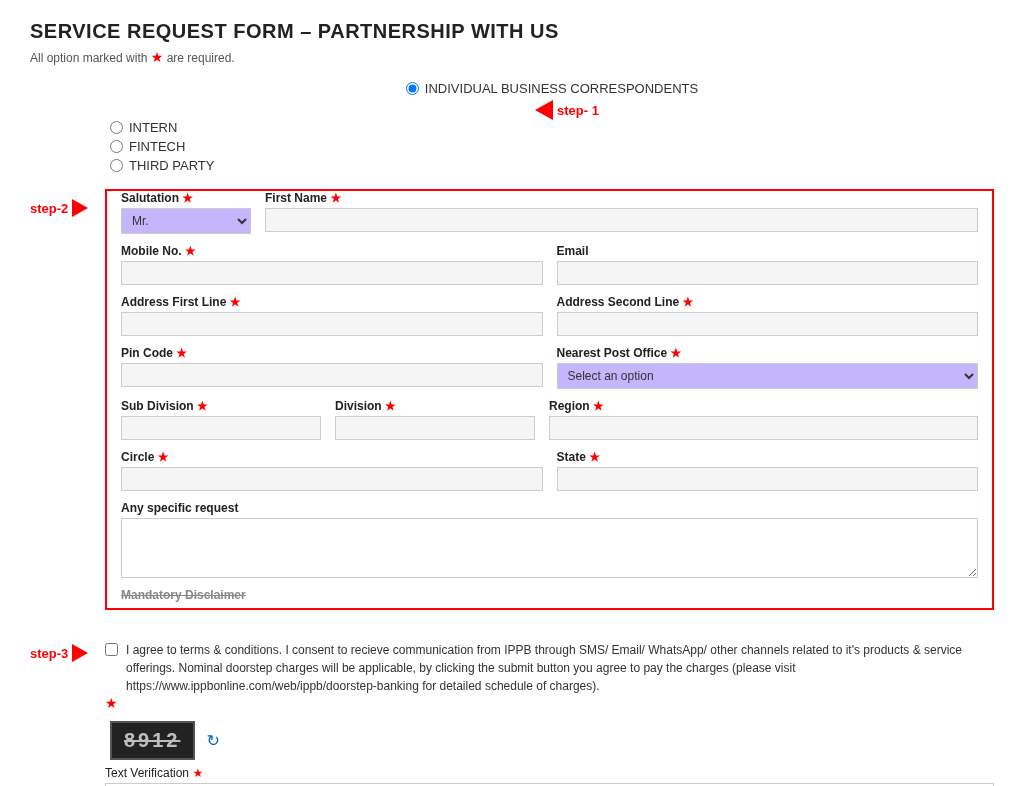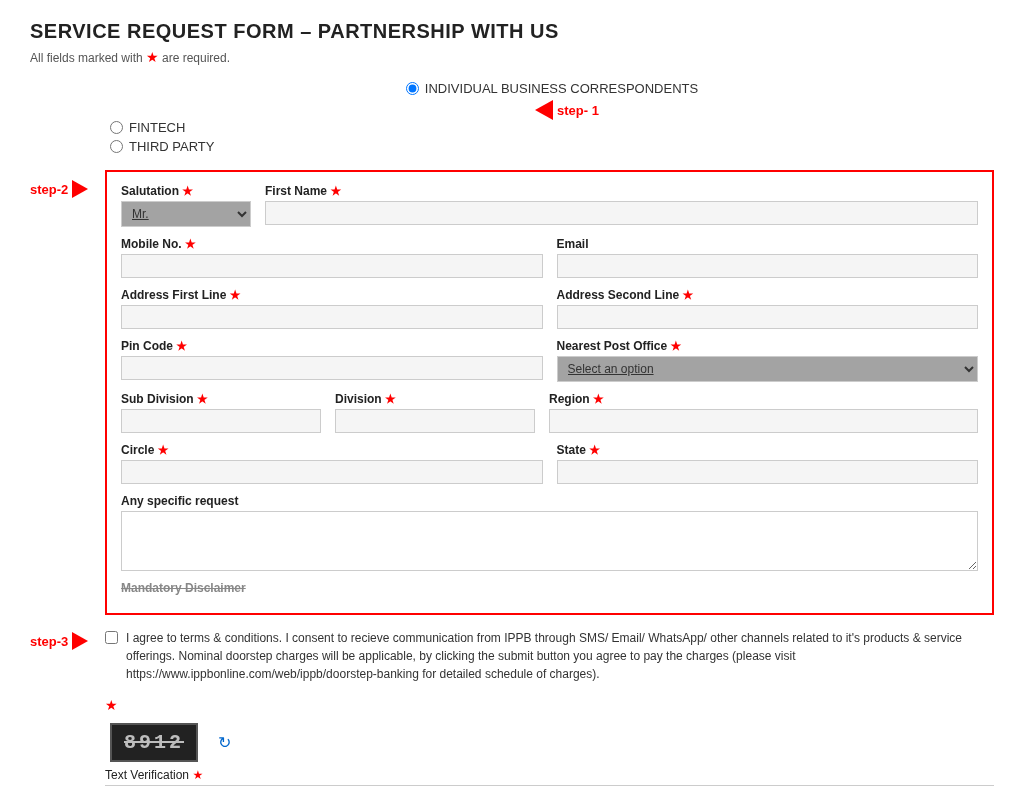--- a/index.html
+++ b/index.html
@@ -43,22 +43,22 @@
       width: 0;
       height: 0;
       border-top: 10px solid transparent;
       border-bottom: 10px solid transparent;
       border-right: 18px solid red;
       margin-right: 4px;
       vertical-align: middle;
     }
     .form-section {
       border: 2px solid red;
-      padding: 12px 14px;
-      margin-bottom: 14px;
+      padding: 0 14px;
+      margin-bottom: 31px;
       position: relative;
     }
     .form-row {
       display: flex;
       gap: 14px;
       margin-bottom: 10px;
     }
     .form-group {
       display: flex;
       flex-direction: column;
@@ -77,22 +77,21 @@
     .form-group select,
     .form-group textarea {
       border: 1px solid #ccc;
       padding: 4px 6px;
       font-size: 12px;
       background: #f5f5f5;
       color: #333;
       width: 100%;
     }
     .form-group select {
-      background: #a3a3a3;
-      text-decoration: underline;
+      background: #c4b5fd;
     }
     .form-group textarea {
       resize: vertical;
       height: 60px;
       background: #fff;
     }
     .salutation-group {
       flex: 0 0 130px;
     }
     .firstname-group {
@@ -112,47 +111,46 @@
       width: 0;
       height: 0;
       border-top: 9px solid transparent;
       border-bottom: 9px solid transparent;
       border-left: 16px solid red;
       flex-shrink: 0;
     }
     .disclaimer-section {
       display: flex;
       align-items: flex-start;
-      margin-bottom: 14px;
     }
     .disclaimer-section input[type="checkbox"] {
       margin-right: 8px;
       margin-top: 2px;
       flex-shrink: 0;
     }
     .disclaimer-text {
       font-size: 12px;
       color: #333;
       line-height: 1.5;
     }
     .captcha-box {
       display: flex;
       align-items: center;
       margin-bottom: 4px;
     }
     .captcha-img {
       background: #222;
       color: #fff;
-      font-family: Liberation Mono, monospace;
+      font-family: Liberation Sans, sans-serif;
       font-size: 20px;
       font-weight: bold;
       padding: 6px 12px;
       letter-spacing: 3px;
       border: 2px solid #555;
-      margin-right: 20px;
+      margin-right: 12px;
       user-select: none;
     }
     .refresh-icon {
       color: #0066cc;
       font-size: 16px;
       cursor: pointer;
     }
     .text-verify-section {
       margin-bottom: 14px;
     }
@@ -238,38 +236,42 @@
       flex-direction: column;
     }
   </style>
 </head>
 <body>
 
 <div class="page-wrapper">
 
   <h1>SERVICE REQUEST FORM – PARTNERSHIP WITH US</h1>
   <p class="required-note">
-    <span>All fields marked with</span>
+    <span>All option marked with</span>
     <span class="star">★</span>
     <span>are required.</span>
   </p>
 
   <div style="margin-bottom: 16px; margin-left: 80px;">
     <div class="radio-group">
       <div class="radio-first-row">
         <label class="radio-option">
           <input type="radio" name="partner_type" value="ibc" checked="" style="">
           <span>INDIVIDUAL BUSINESS CORRESPONDENTS</span>
         </label>
         <div style="display:flex; align-items:center; margin-left: 30px;">
           <span class="arrow-left"></span>
           <span style="color:red; font-weight:bold; font-size:13px;">step- 1</span>
         </div>
       </div>
       <label class="radio-option">
+        <input type="radio" name="partner_type" value="intern" style="">
+        <span>INTERN</span>
+      </label>
+      <label class="radio-option">
         <input type="radio" name="partner_type" value="fintech" style="">
         <span>FINTECH</span>
       </label>
       <label class="radio-option">
         <input type="radio" name="partner_type" value="thirdparty" style="">
         <span>THIRD PARTY</span>
       </label>
     </div>
   </div>
 

